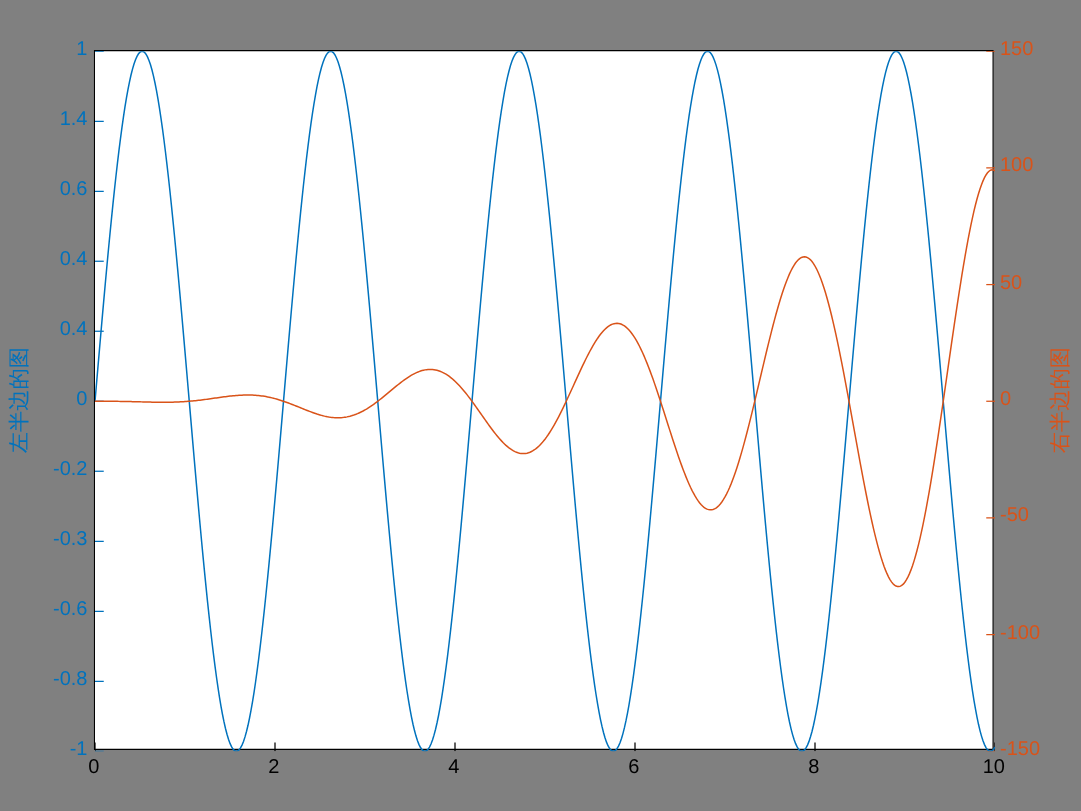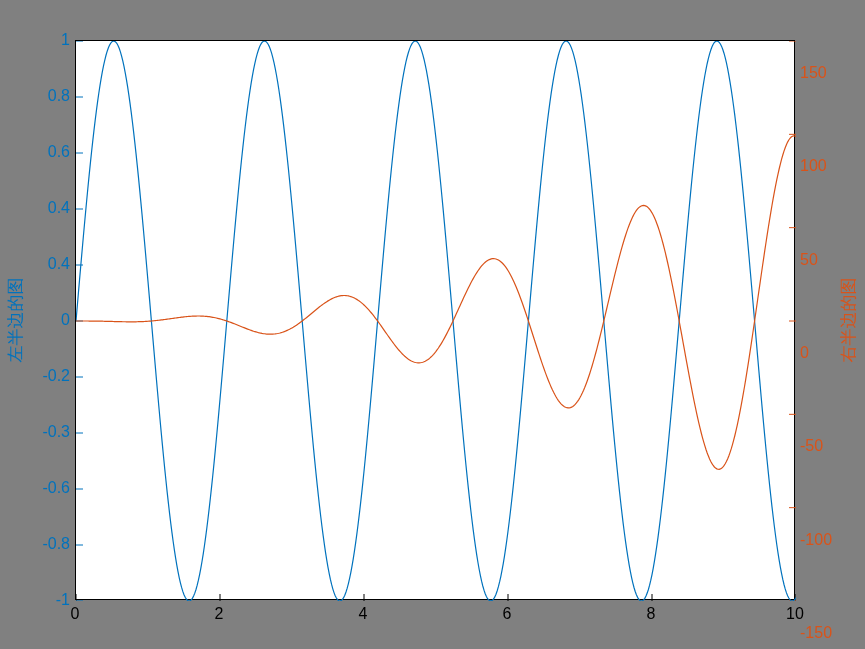--- a/index.html
+++ b/index.html
@@ -45,21 +45,20 @@
       right: 795px;
       text-align: right;
       transform: translateY(-50%);
     }
     .tick-label-right {
       position: absolute;
       font-size: 16px;
       color: #D95319;
       left: 800px;
       transform: translateY(-50%);
-      margin-top: 33px;
     }
     .ylabel-left {
       position: absolute;
       font-size: 17px;
       color: #0072BD;
       left: 15px;
       top: 320px;
       transform: translate(-50%, -50%) rotate(-90deg);
       white-space: nowrap;
     }
@@ -141,21 +140,21 @@
 
   <div class="tick-label-left" style="top:600px">-1</div>
   <div class="tick-label-left" style="top:544px">-0.8</div>
   <div class="tick-label-left" style="top:488px">-0.6</div>
   <div class="tick-label-left" style="top:432px">-0.3</div>
   <div class="tick-label-left" style="top:376px">-0.2</div>
   <div class="tick-label-left" style="top:320px">0</div>
   <div class="tick-label-left" style="top:264px">0.4</div>
   <div class="tick-label-left" style="top:208px">0.4</div>
   <div class="tick-label-left" style="top:152px">0.6</div>
-  <div class="tick-label-left" style="top:96px">0.8</div>
+  <div class="tick-label-left" style="top:96px">1.4</div>
   <div class="tick-label-left" style="top:40px">1</div>
 
   <div class="tick-label-right" style="top:600px">-150</div>
   <div class="tick-label-right" style="top:506.67px">-100</div>
   <div class="tick-label-right" style="top:413.33px">-50</div>
   <div class="tick-label-right" style="top:320px">0</div>
   <div class="tick-label-right" style="top:226.67px">50</div>
   <div class="tick-label-right" style="top:133.33px">100</div>
   <div class="tick-label-right" style="top:40px">150</div>
 

